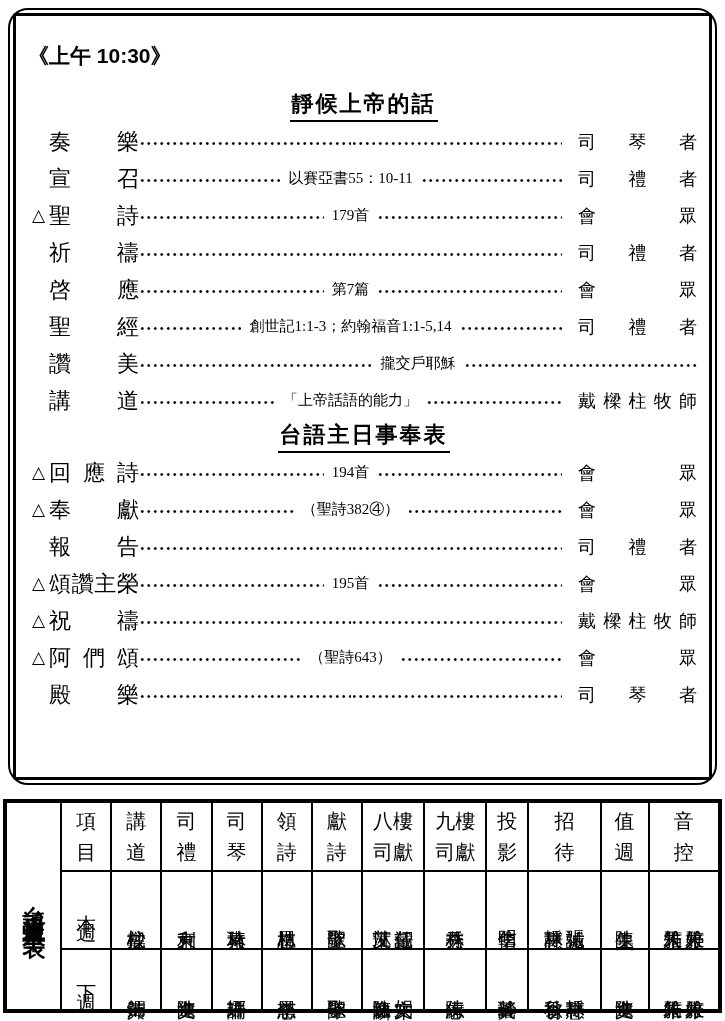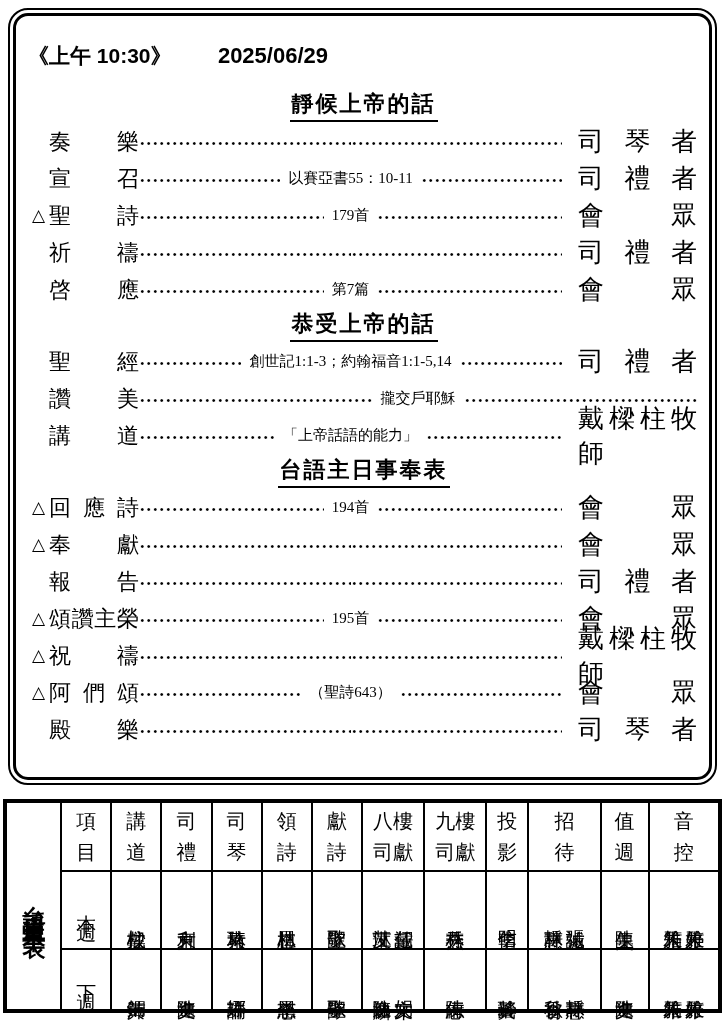--- a/index.html
+++ b/index.html
@@ -6,21 +6,21 @@
   html,body { width: 725px; height: 1021px; background: #ffffff; color: #000; }
   body { font-family: "Liberation Serif", "DejaVu Serif", serif; position: relative; }
 
   
   .doc-outer {
     position: absolute; left: 8px; top: 8px; width: 709px; height: 777px;
     border: 2px solid #000; border-radius: 20px; padding: 3px;
   }
   .doc-inner {
     width: 100%; height: 100%;
-    border: 3px solid #000; border-radius: 15px;
+    border: 3px solid #000; border-radius: 3px;
     padding: 16px 10px 6px 12px;
     display: flex; flex-direction: column;
   }
 
   .doc-header { display: flex; align-items: center; height: 48px; margin-bottom: 8px; }
   .hdr-time  { width: 170px; font-size: 21px; font-weight: bold; text-align: left;
                font-family: "Liberation Sans","DejaVu Sans",sans-serif; }
   .hdr-title { flex: 1; text-align: center; font-size: 28px; font-weight: bold; letter-spacing: 1px; }
   .hdr-date  { width: 130px; font-size: 22px; font-weight: bold; text-align: right;
                font-family: "Liberation Sans","DejaVu Sans",sans-serif; }
@@ -37,21 +37,21 @@
     width: 90px; font-size: 22px;
     text-align: justify; text-align-last: justify; text-justify: inter-character;
   }
   .dots {
     flex: 1 1 0; min-width: 8px; height: 5px; align-self: center; margin-top: 3px;
     background: radial-gradient(circle, #000 1.15px, transparent 1.5px) 0 50% / 6.5px 5px repeat-x;
   }
   .pcenter { font-size: 15px; white-space: nowrap; }
   .pcenter:not(:empty) { padding: 0 8px; }
   .prole {
-    width: 119px; font-size: 26px;
+    width: 119px; font-size: 18px;
     text-align: justify; text-align-last: justify; text-justify: inter-character; margin-left: 16px;
   }
 
   
   .duty {
     position: absolute; left: 3px; top: 799px; width: 719px;
     border-collapse: collapse; table-layout: fixed;
     border: 4px solid #000;
   }
   .duty td, .duty th { border: 2px solid #000; text-align: center; vertical-align: middle; padding: 0; }
@@ -72,21 +72,20 @@
   .wklabel .vname { font-size: 20px; letter-spacing: 9px; }
 </style>
 </head>
 <body>
 
 <div class="doc-outer">
   <div class="doc-inner">
 
     <div class="doc-header">
       <span class="hdr-time">《上午 10:30》</span>
-      <span class="hdr-date">2025/06/29</span>
     </div>
 
     <div class="sheading">
       <span>靜候上帝的話</span>
     </div>
     <div class="prow">
       <span class="marker"></span>
       <span class="plabel">奏樂</span>
       <span class="dots"></span>
       <span class="pcenter"></span>
@@ -119,23 +118,20 @@
     </div>
     <div class="prow">
       <span class="marker"></span>
       <span class="plabel">啓應</span>
       <span class="dots"></span>
       <span class="pcenter">第7篇</span>
       <span class="dots"></span>
       <span class="prole">會眾</span>
     </div>
 
-    <div class="sheading">
-      <span>恭受上帝的話</span>
-    </div>
     <div class="prow">
       <span class="marker"></span>
       <span class="plabel">聖經</span>
       <span class="dots"></span>
       <span class="pcenter">創世記1:1-3；約翰福音1:1-5,14</span>
       <span class="dots"></span>
       <span class="prole">司禮者</span>
     </div>
     <div class="prow">
       <span class="marker"></span>
@@ -161,20 +157,21 @@
       <span class="plabel">回應詩</span>
       <span class="dots"></span>
       <span class="pcenter">194首</span>
       <span class="dots"></span>
       <span class="prole">會眾</span>
     </div>
     <div class="prow">
       <span class="marker">△</span>
       <span class="plabel">奉獻</span>
       <span class="dots"></span>
+      <span class="pcenter">（聖詩382④）</span>
       <span class="dots"></span>
       <span class="prole">會眾</span>
     </div>
     <div class="prow">
       <span class="marker"></span>
       <span class="plabel">報告</span>
       <span class="dots"></span>
       <span class="pcenter"></span>
       <span class="dots"></span>
       <span class="prole">司禮者</span>

